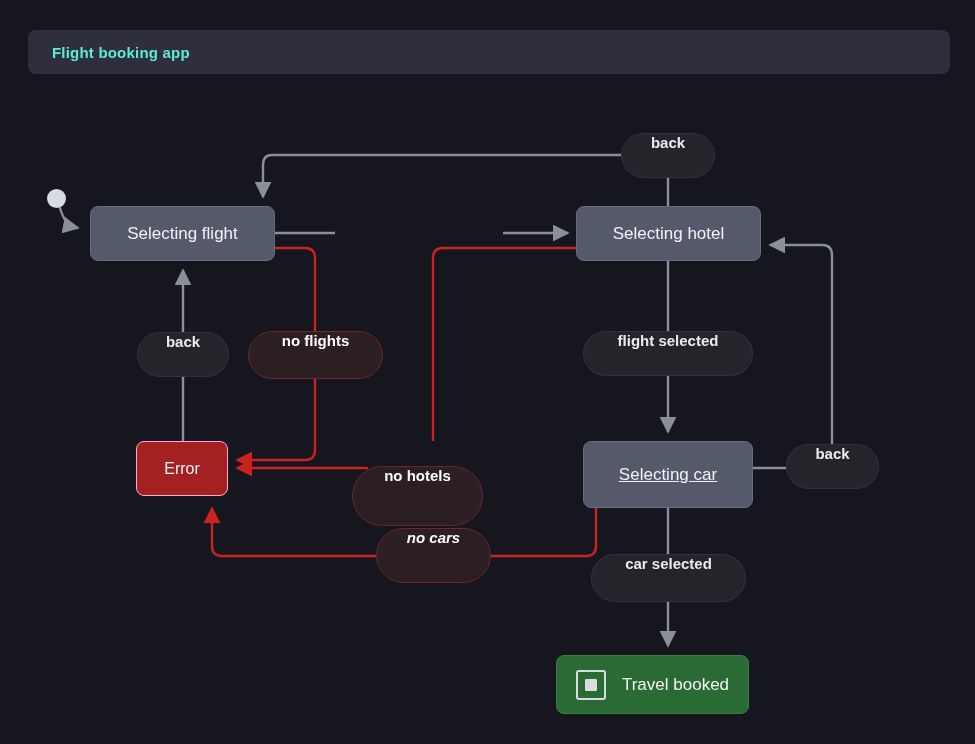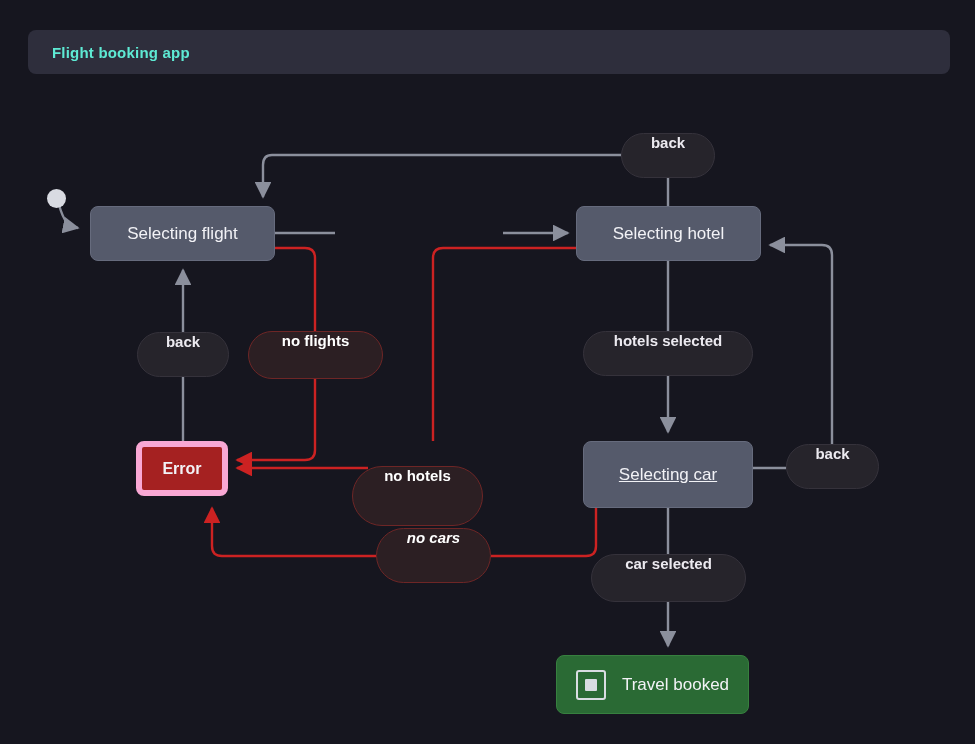--- a/index.html
+++ b/index.html
@@ -61,23 +61,22 @@
     color: #f2f2f6;
     font-size: 17px;
     z-index: 3;
   }
   .node.state {
     background: #555a6b;
     border: 1px solid #666b7d;
   }
   .node.error {
     background: #a52121;
-    border: 6px solid #f9a8d4;
+    border: 1px solid #f9a8d4;
     font-size: 16px;
-    font-weight: bold;
   }
   .node.final {
     background: #2a6a34;
     border: 1px solid #37803f;
     font-size: 17px;
   }
   .final-icon {
     width: 26px;
     height: 26px;
     border: 2px solid #d9dde2;
@@ -216,21 +215,21 @@
       </span>
     <span>Travel booked</span>
   </div>
 
   <div class="pill" style="left:621px; top:133px; width:94px; height:45px;">
     <span>back</span>
   </div>
 
 
   <div class="pill" style="left:583px; top:331px; width:170px; height:45px;">
-    <span>hotels selected</span>
+    <span>flight selected</span>
   </div>
 
   <div class="pill" style="left:137px; top:332px; width:92px; height:45px;">
     <span>back</span>
   </div>
 
   <div class="pill err" style="left:248px; top:331px; width:135px; height:48px;">
     <span>no flights</span>
   </div>
 

